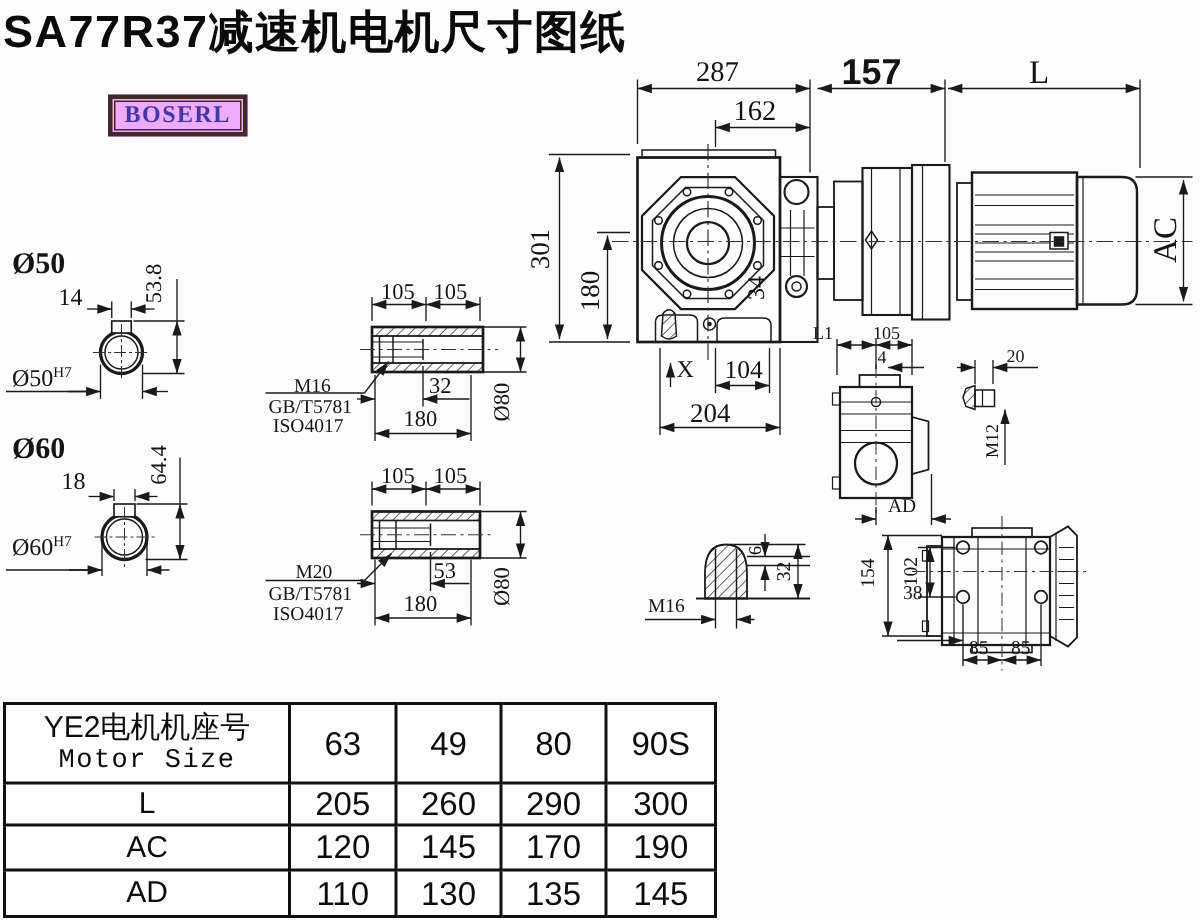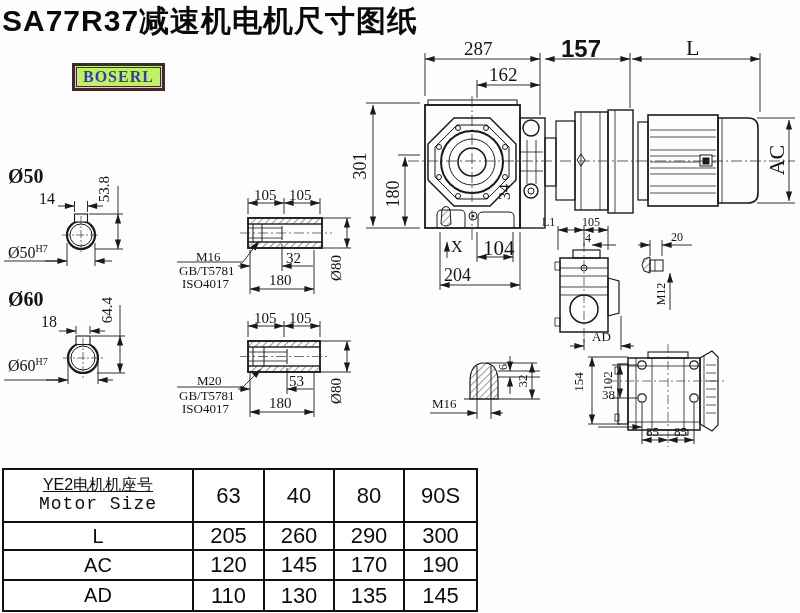--- a/index.html
+++ b/index.html
@@ -1,37 +1,37 @@
 <!DOCTYPE html>
 <html><head>
 <meta charset="utf-8">
 <style>
   html,body{margin:0;padding:0;background:#fff;}
   #stage{position:relative;width:800px;height:613px;background:#fdfdfd;overflow:hidden;
          font-family:"Liberation Serif","DejaVu Serif",serif;color:#111;}
   .title{position:absolute;left:2px;top:1px;font-family:"Liberation Sans","DejaVu Sans",sans-serif;
          font-weight:700;font-size:30px;letter-spacing:1px;color:#0a0a0a;white-space:nowrap;}
-  .logo{position:absolute;left:72px;top:63px;border:3px solid #43282a;padding:1px;background:#bef264;}
+  .logo{position:absolute;left:72px;top:63px;border:3px solid #43282a;padding:1px;background:#f0abfc;}
   .logo .inner{border:1px solid #43282a;padding:0 6px;font-family:"Liberation Serif",serif;
          font-weight:700;font-size:16px;color:#3a3ab0;letter-spacing:1px;}
   svg{position:absolute;left:0;top:0;}
   .dim{position:absolute;line-height:1;white-space:nowrap;color:#141414;
        font-family:"Liberation Serif","DejaVu Serif",serif;}
   .rot{transform:translate(-50%,-50%) rotate(-90deg);}
   .s13{font-size:13px;} .s12{font-size:12px;} .s15{font-size:15px;} .s16{font-size:16px;}
-  .s17{font-size:21px;} .s18{font-size:18px;} .s19{font-size:19px;} .s20{font-size:20px;}
+  .s17{font-size:17px;} .s18{font-size:18px;} .s19{font-size:19px;} .s20{font-size:20px;}
   .s22{font-size:22px;}
   .bold-sans{font-family:"Liberation Sans","DejaVu Sans",sans-serif;font-weight:700;font-size:24px;}
   .lbl{font-weight:600;}
   sup.tol{font-size:10px;vertical-align:super;}
   table.size{position:absolute;left:2px;top:468px;border-collapse:collapse;table-layout:fixed;
        background:#fff;font-family:"Liberation Sans","DejaVu Sans",sans-serif;}
   table.size td,table.size th{border:2px solid #111;text-align:center;vertical-align:middle;
        font-weight:400;padding:0;color:#0d0d0d;}
-  th.hdr div.cn{font-size:16px;line-height:1.2;text-decoration:underline;}
+  th.hdr div.cn{font-size:20px;line-height:1.2;}
   th.hdr div.en{font-family:"Liberation Mono","DejaVu Sans Mono",monospace;font-size:18px;line-height:1.2;letter-spacing:1px;}
   td.num{font-size:22px;}
   td.rowlbl{font-size:20px;}
 </style>
 </head>
 <body>
 
 <div id="stage">
 
   <svg width="800" height="465" viewBox="0 0 800 465">
@@ -376,21 +376,21 @@
 
   <span class="dim s19" style="left:464px;top:39px;">287</span>
   <span class="dim s19" style="left:489px;top:65px;">162</span>
   <span class="dim bold-sans" style="position:absolute;left:561px;top:37px;">157</span>
   <span class="dim s22" style="left:686px;top:37px;">L</span>
   <span class="dim s18 rot" style="left:360px;top:166px;">301</span>
   <span class="dim s18 rot" style="left:393px;top:194px;">180</span>
   <span class="dim s16 rot" style="left:505px;top:192px;">34</span>
   <span class="dim s16" style="left:451px;top:239px;">X</span>
   <span class="dim s17" style="left:483px;top:238px;">104</span>
-  <span class="dim s18" style="left:444px;top:266px;text-align:center;">204</span>
+  <span class="dim s18" style="left:460px;top:266px;text-align:center;">204</span>
   <span class="dim s22 rot" style="left:777px;top:160px;">AC</span>
 
   <span class="dim s20 lbl" style="left:8px;top:166px;">Ø50</span>
   <span class="dim s16" style="left:39px;top:191px;">14</span>
   <span class="dim s15 rot" style="left:104px;top:189px;">53.8</span>
   <span class="dim s16" style="left:8px;top:244px;"><span>Ø50</span><sup class="tol">H7</sup></span>
 
   <span class="dim s20 lbl" style="left:8px;top:289px;">Ø60</span>
   <span class="dim s16" style="left:41px;top:314px;">18</span>
   <span class="dim s15 rot" style="left:107px;top:310px;">64.4</span>
@@ -440,21 +440,21 @@
       <col style="width:70px">
         <col style="width:73px">
     </colgroup>
     <tbody>
         <tr style="height:53px;">
       <th class="hdr">
         <div class="cn">YE2电机机座号</div>
         <div class="en">Motor Size</div>
       </th>
       <td class="num">63</td>
-      <td class="num">40</td>
+      <td class="num">49</td>
       <td class="num">80</td>
       <td class="num">90S</td>
     </tr>
     <tr style="height:28px;">
       <td class="rowlbl">L</td>
       <td class="num">205</td>
       <td class="num">260</td>
       <td class="num">290</td>
       <td class="num">300</td>
     </tr>

